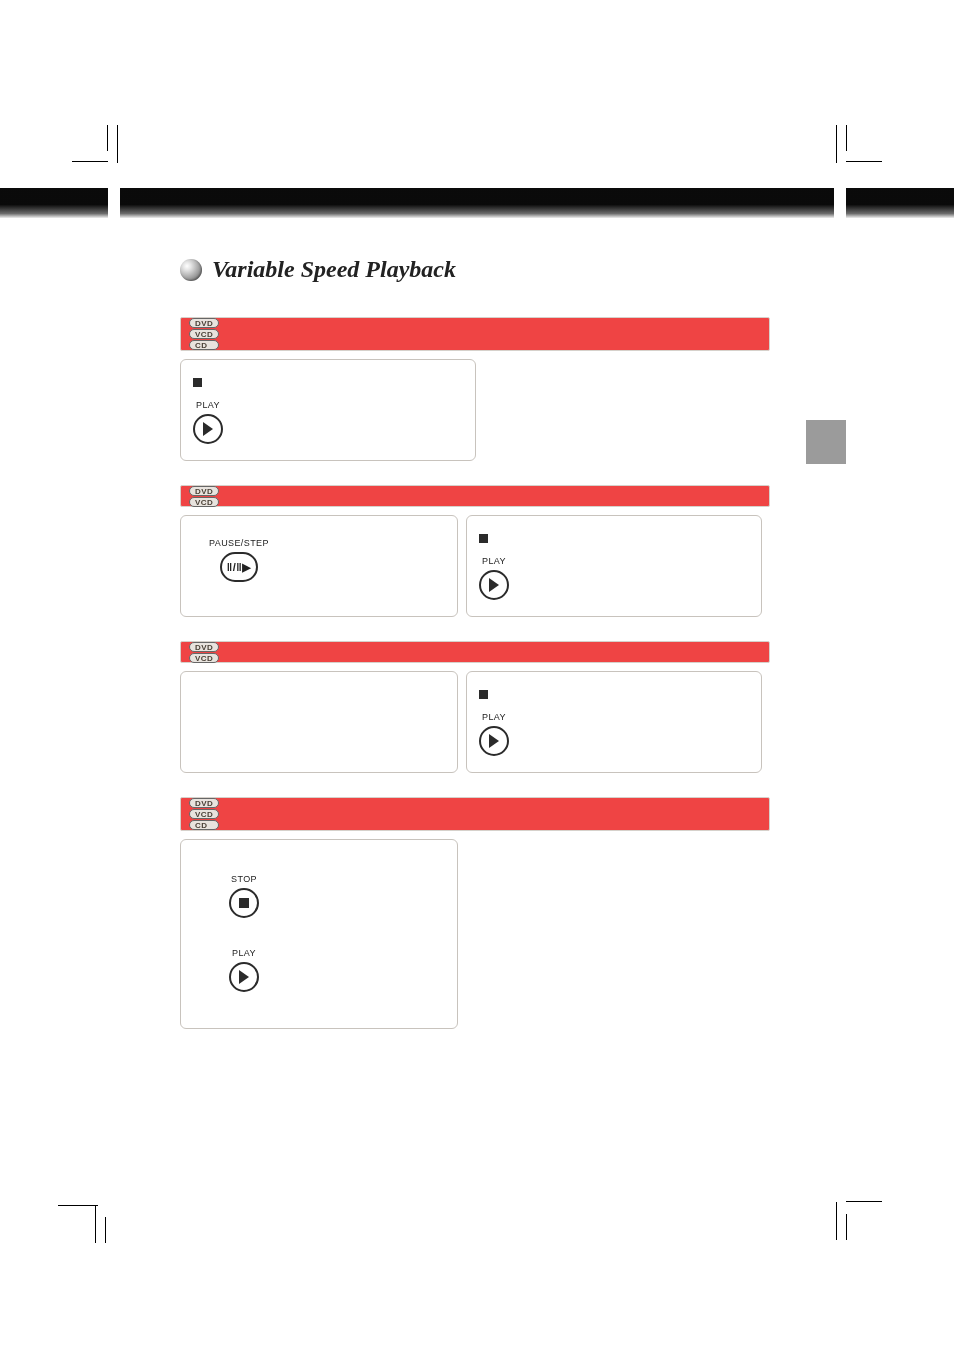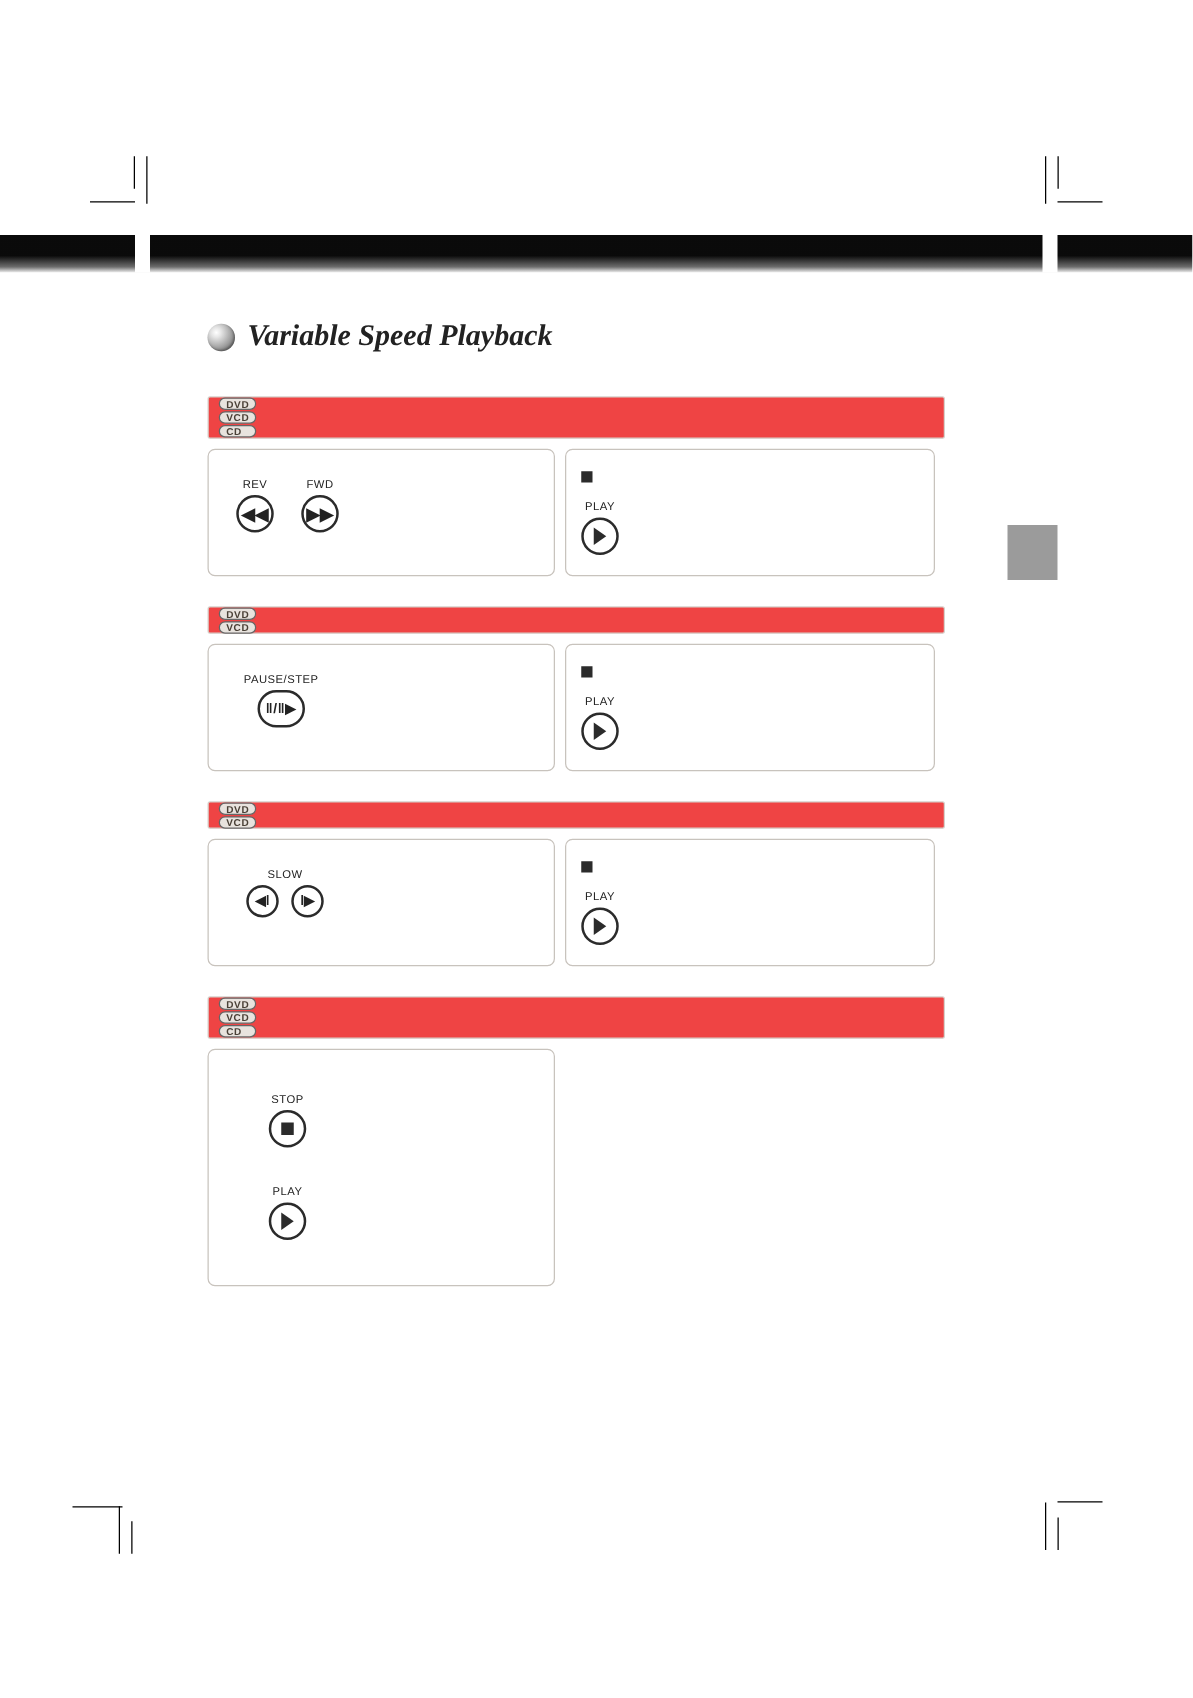--- a/index.html
+++ b/index.html
@@ -23,21 +23,21 @@
   .headerbar { position: absolute; top: 188px; left: 0; width: 100%; height: 30px;
                background: linear-gradient(to bottom, #000 0%, #000 55%, #666 85%, #eee 100%);
                opacity: 0.96; }
   .head-gap-left  { position: absolute; top: 188px; left: 108px; width: 12px; height: 30px; background: #fff;}
   .head-gap-right { position: absolute; top: 188px; right: 108px; width: 12px; height: 30px; background: #fff;}
 
   
   .sidetab { position: absolute; top: 420px; right: 108px; width: 40px; height: 44px; background: #9b9b9b; }
 
   
-  .content { position: absolute; top: 256px; left: 166px; width: 590px; }
+  .content { position: absolute; top: 256px; left: 180px; width: 590px; }
 
   
   .title-row { display: flex; align-items: center; gap: 10px; margin-bottom: 34px; }
   .bullet3d { width: 22px; height: 22px; border-radius: 50%;
               background: radial-gradient(circle at 32% 32%, #fff 0%, #e6e6e6 18%, #bcbcbc 42%, #8b8b8b 70%, #6b6b6b 100%);
               box-shadow: inset -1px -1px 2px rgba(0,0,0,0.35);
               flex: 0 0 auto; }
   .page-title { font-family: "Times New Roman", Times, serif; font-style: italic; font-weight: 700;
                 font-size: 24px; }
 
@@ -115,36 +115,20 @@
     </div>
 
     <div class="sectionbar tall">
       <div class="badge-col">
         <span class="disc-badge">DVD</span>
         <span class="disc-badge">VCD</span>
         <span class="disc-badge">CD</span>
       </div>
     </div>
     <div class="panels">
-      <div class="panel left">
-        <div class="btnrow">
-          <div class="btncol">
-            <span class="btncap">REV</span>
-            <div class="roundbtn">
-                <span class="glyph">◀◀</span>
-              </div>
-          </div>
-          <div class="btncol">
-            <span class="btncap">FWD</span>
-            <div class="roundbtn">
-                <span class="glyph">▶▶</span>
-              </div>
-          </div>
-        </div>
-      </div>
       <div class="panel right">
         <span class="sqbullet"></span>
         <div class="btnrow" style="margin-left:0;">
           <div class="btncol">
             <span class="btncap">PLAY</span>
             <div class="roundbtn">
                 <div class="play-tri"></div>
               </div>
           </div>
         </div>
@@ -186,33 +170,20 @@
     <div class="panel-gap"></div>
 
     <div class="sectionbar">
       <div class="badge-col">
         <span class="disc-badge">DVD</span>
         <span class="disc-badge">VCD</span>
       </div>
     </div>
     <div class="panels">
       <div class="panel left" style="padding-bottom:10px;">
-        <div class="btnrow" style="margin-left:18px; gap:14px;">
-          <div style="display:flex; flex-direction:column; align-items:center;">
-            <span class="btncap" style="margin-bottom:4px;">SLOW</span>
-            <div style="display:flex; gap:10px;">
-              <div class="roundbtn" style="width:26px;height:26px;">
-                  <span class="glyph" style="font-size:11px;">◀ǀ</span>
-                </div>
-              <div class="roundbtn" style="width:26px;height:26px;">
-                  <span class="glyph" style="font-size:11px;">ǀ▶</span>
-                </div>
-            </div>
-          </div>
-        </div>
       </div>
       <div class="panel right">
         <span class="sqbullet"></span>
         <div class="btnrow" style="margin-left:0;">
           <div class="btncol">
             <span class="btncap">PLAY</span>
             <div class="roundbtn">
                 <div class="play-tri"></div>
               </div>
           </div>

